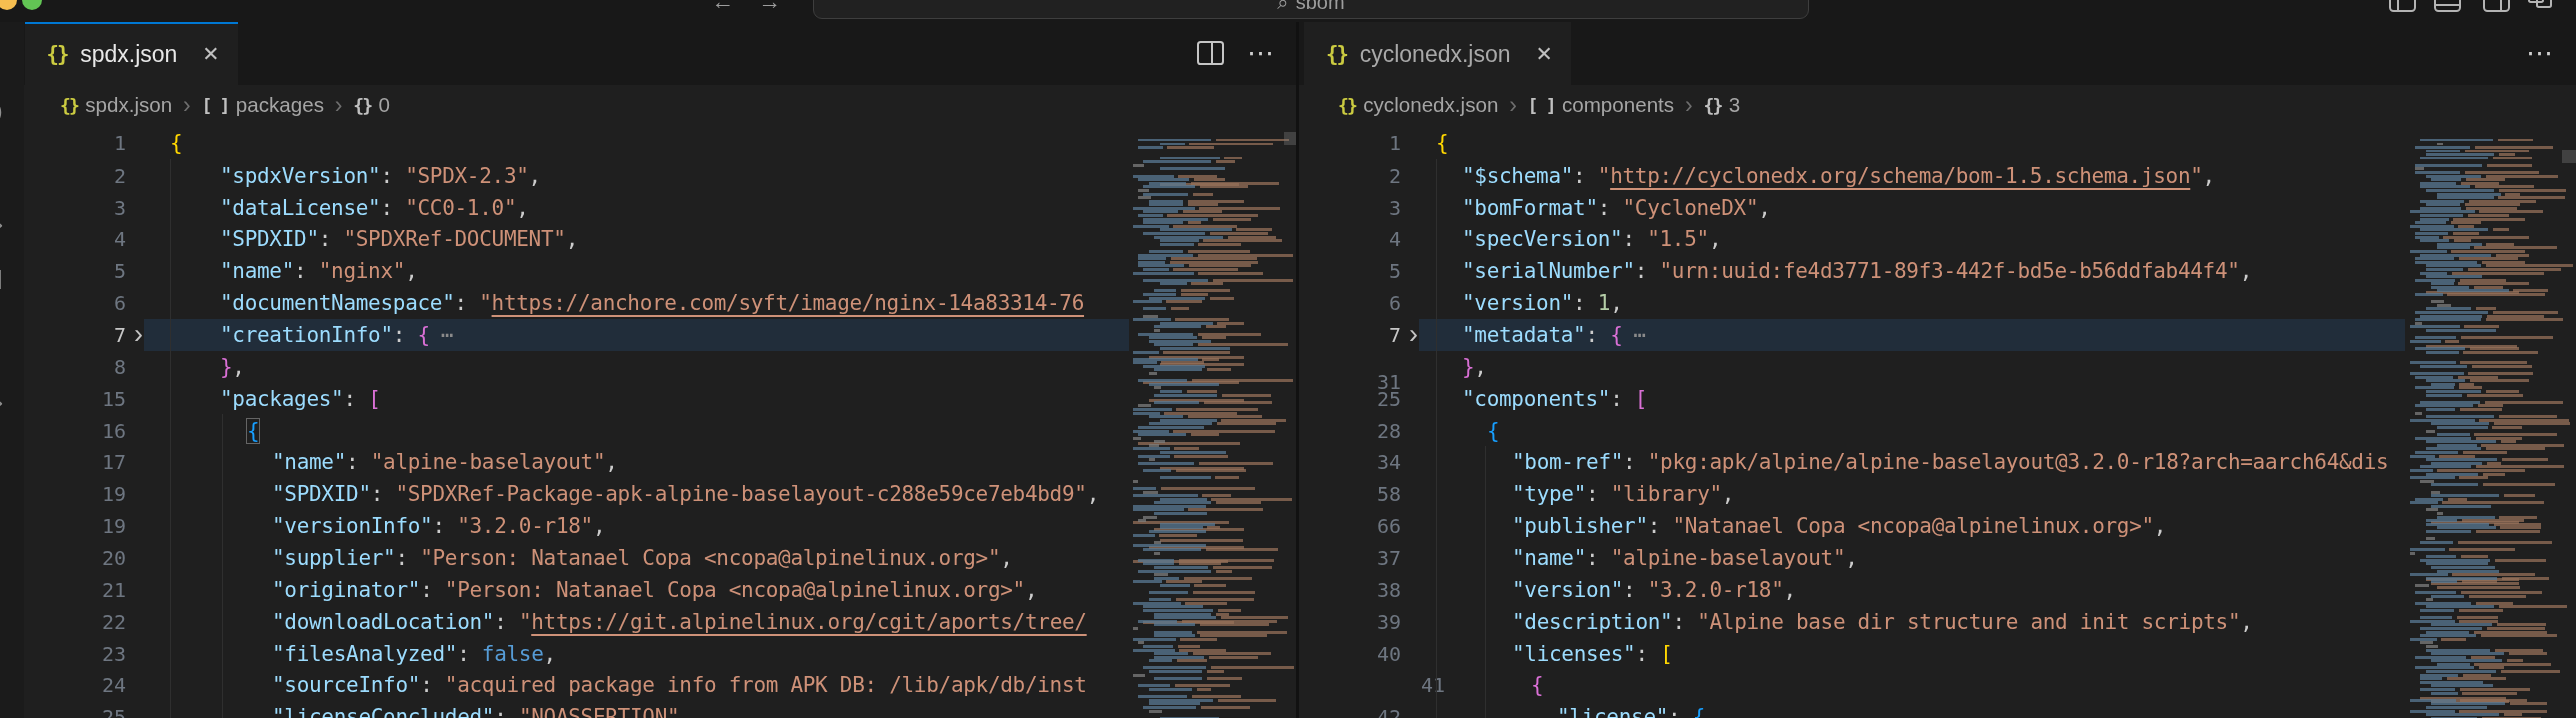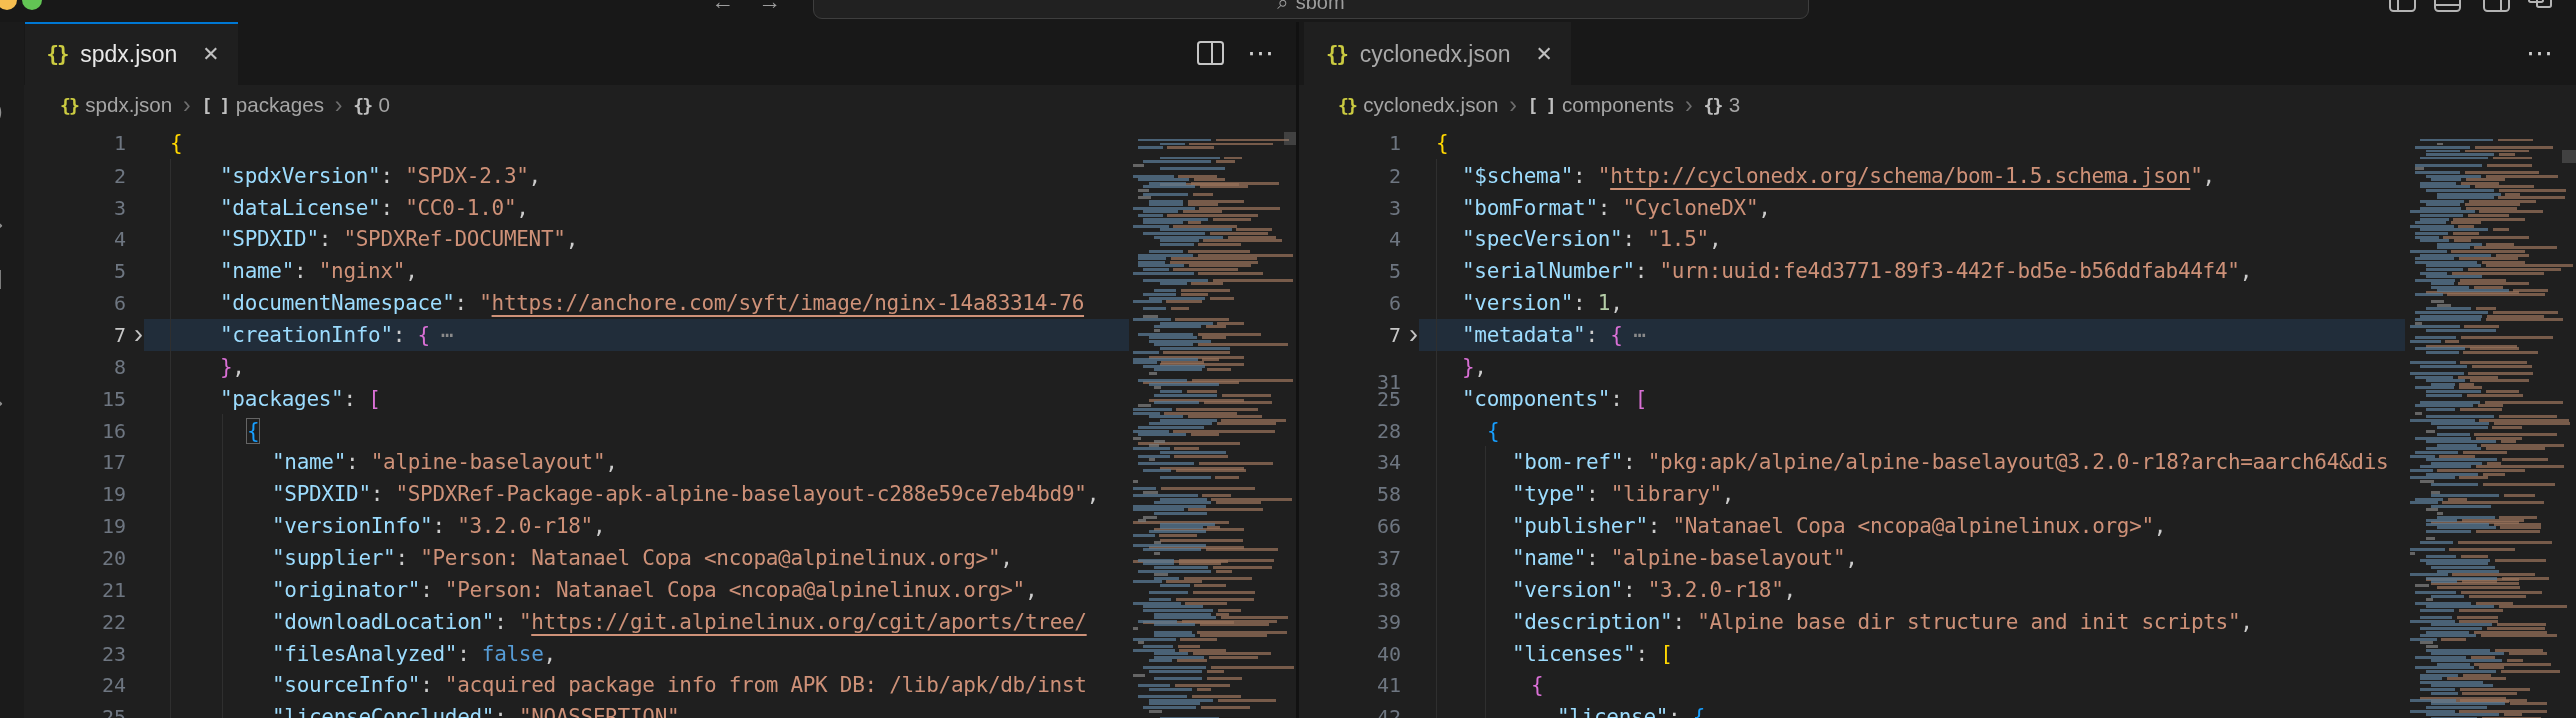--- a/index.html
+++ b/index.html
@@ -363,21 +363,21 @@
         <div class="lineno" style="top: 384px;">66</div>
         <div class="cline" style="left: 213px; top: 384px;"><span class="tk-k">"publisher"</span><span class="tk-p">: </span><span class="tk-s">"Natanael Copa &lt;ncopa@alpinelinux.org&gt;"</span><span class="tk-p">,</span></div>
         <div class="lineno" style="top: 416px;">37</div>
         <div class="cline" style="left: 213px; top: 416px;"><span class="tk-k">"name"</span><span class="tk-p">: </span><span class="tk-s">"alpine-baselayout"</span><span class="tk-p">,</span></div>
         <div class="lineno" style="top: 448px;">38</div>
         <div class="cline" style="left: 213px; top: 448px;"><span class="tk-k">"version"</span><span class="tk-p">: </span><span class="tk-s">"3.2.0-r18"</span><span class="tk-p">,</span></div>
         <div class="lineno" style="top: 480px;">39</div>
         <div class="cline" style="left: 213px; top: 480px;"><span class="tk-k">"description"</span><span class="tk-p">: </span><span class="tk-s">"Alpine base dir structure and init scripts"</span><span class="tk-p">,</span></div>
         <div class="lineno" style="top: 512px;">40</div>
         <div class="cline" style="left: 213px; top: 512px;"><span class="tk-k">"licenses"</span><span class="tk-p">: </span><span class="tk-b1">[</span></div>
-        <div class="lineno" style="top: 543px;">41</div>
+        <div class="lineno" style="top: 543px; padding-left: 44px;">41</div>
         <div class="cline" style="left: 232px; top: 543px;"><span class="tk-b2">{</span></div>
         <div class="lineno" style="top: 575px;">42</div>
         <div class="cline" style="left: 258px; top: 575px;"><span class="tk-k">"license"</span><span class="tk-p">: </span><span class="tk-b3">{</span></div>
         <div class="guide" style="left: 137px; top: 33px; height: 559px;"></div>
         <div class="guide" style="left: 186px; top: 320px; height: 272px;"></div>
         <div class="mmwrap" style="left: 1107px; width: 171px;">
           <div class="mmrow" style="left: 14.4px; top: 2.7px;"><i style="width: 73px; background: rgb(90, 122, 148);"></i><i style="width: 35px; background: rgb(150, 112, 90);"></i></div>
           <div class="mmrow" style="left: 30.5px; top: 6.3px;"><i style="width: 6.3px; background: rgb(126, 126, 126);"></i></div>
           <div class="mmrow" style="left: 9px; top: 10px;"><i style="width: 55px; background: rgb(90, 122, 148);"></i><i style="width: 78px; background: rgb(150, 112, 90);"></i></div>
           <div class="mmrow" style="left: 20px; top: 13.5px;"><i style="width: 34px; background: rgb(90, 122, 148);"></i><i style="width: 64px; background: rgb(150, 112, 90);"></i></div>

